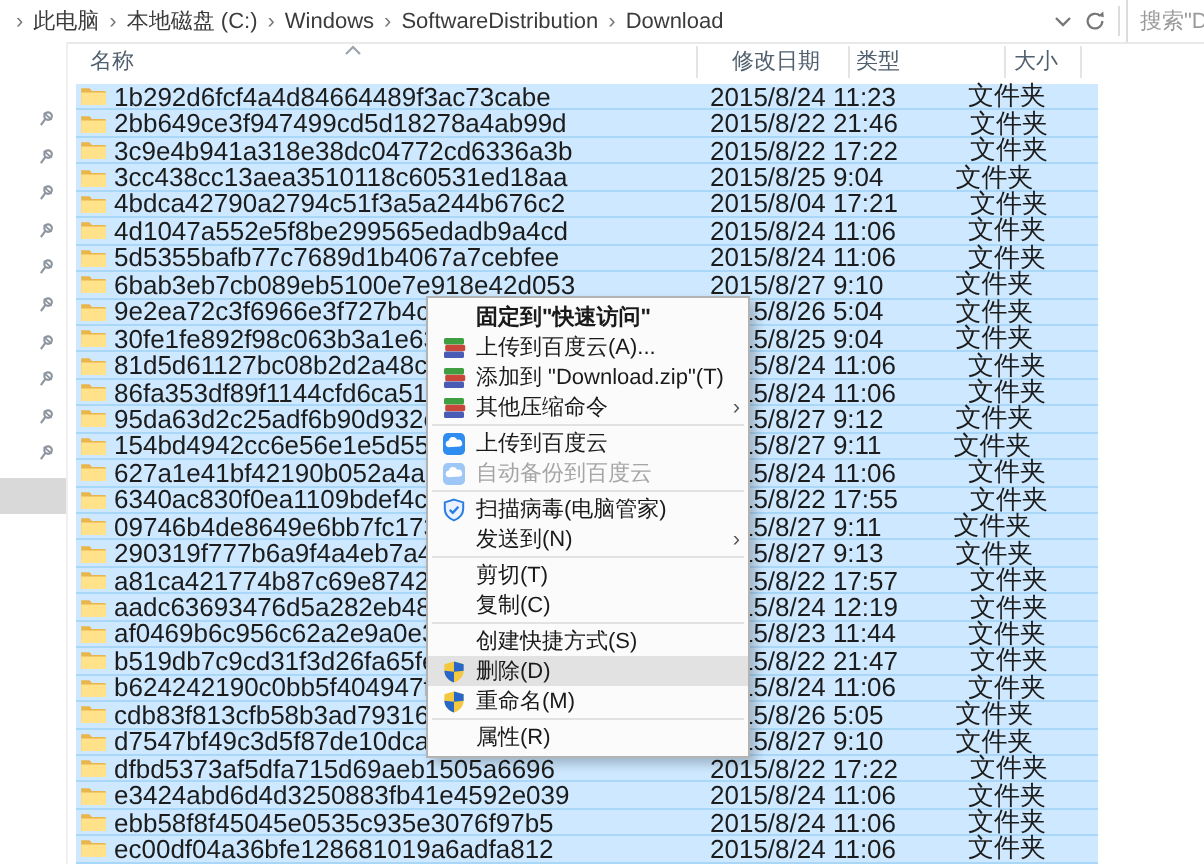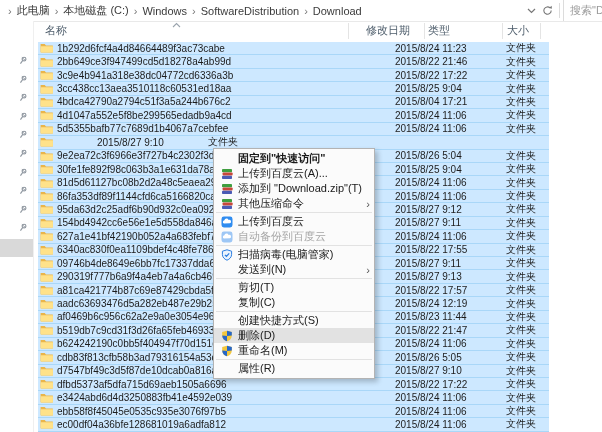--- a/index.html
+++ b/index.html
@@ -20,24 +20,24 @@
   .pin{position:absolute;left:19px;width:9px;height:9px;}
   #nav-selected{position:absolute;left:0;top:218px;width:33px;height:18px;background:#d9d9d9;}
   
   #list{position:absolute;left:34px;top:21px;width:568px;height:313px;}
   .hdr{position:absolute;top:0;height:19px;display:flex;align-items:center;font-size:11px;color:#51606e;cursor:default;}
   .hdr-div{position:absolute;top:2px;height:16px;width:1px;background:#e4e4e4;}
   #sortarrow{position:absolute;left:138px;top:1px;color:#9aa4ad;}
   
   #rows{position:absolute;left:4px;top:21px;width:511px;}
   .row{height:13.45px;box-sizing:border-box;background:#cde8ff;border-bottom:1px solid #a9d7f8;
-    display:flex;align-items:center;font-size:10px;color:#1c1c1c;cursor:default;}
+    display:flex;align-items:center;font-size:13px;color:#1c1c1c;cursor:default;}
   .row .fold{flex:0 0 13px;margin-left:2px;margin-right:4px;display:flex;align-items:center;}
   .row .fname{flex:0 0 298px;white-space:nowrap;overflow:hidden;}
-  .row .fdate{flex:0 0 75px;white-space:nowrap;margin-left:40px;}
+  .row .fdate{flex:0 0 75px;white-space:nowrap;}
   .row .ftype{flex:1;white-space:nowrap;margin-left:36px;}
   
   #ctxmenu{position:absolute;left:213px;top:148px;width:162px;box-sizing:border-box;background:#fbfbfb;
     border:1px solid #b3b3b3;box-shadow:3px 3px 5px rgba(0,0,0,.22);padding:2px 0;z-index:5;}
   .mi{height:15px;display:flex;align-items:center;font-size:11px;color:#1a1a1a;padding:0 4px 0 6px;cursor:default;position:relative;}
   .mi .mico{flex:0 0 14px;height:12px;margin-right:4px;display:flex;align-items:center;justify-content:center;}
   .mi .mlabel{flex:1;white-space:nowrap;overflow:hidden;}
   .mi .marrow{flex:0 0 8px;color:#555;font-size:11px;text-align:right;}
   .mi.bold .mlabel{font-weight:bold;}
   .mi.disabled .mlabel{color:#a5a5a5;}
@@ -231,20 +231,21 @@
           <span class="fdate">2015/8/24 11:06</span>
           <span class="ftype">文件夹</span>
         </div>
         <div class="row">
           <span class="fold">
             <svg width="13" height="10" viewBox="0 0 14 11">
               <path d="M0.5 1.2 h4.6 l1.3 1.6 h7.1 a0.6 0.6 0 0 1 0.6 0.6 V10 a0.5 0.5 0 0 1-0.5 0.5 H1 a0.5 0.5 0 0 1-0.5-0.5 Z" fill="#eab54a"></path>
               <path d="M0.5 3.6 h13.6 V10 a0.5 0.5 0 0 1-0.5 0.5 H1 a0.5 0.5 0 0 1-0.5-0.5 Z" fill="#ffe28a"></path>
             </svg>
           </span>
+          <span class="fname">6bab3eb7cb089eb5100e7e918e42d053</span>
           <span class="fdate">2015/8/27 9:10</span>
           <span class="ftype">文件夹</span>
         </div>
         <div class="row">
           <span class="fold">
             <svg width="13" height="10" viewBox="0 0 14 11">
               <path d="M0.5 1.2 h4.6 l1.3 1.6 h7.1 a0.6 0.6 0 0 1 0.6 0.6 V10 a0.5 0.5 0 0 1-0.5 0.5 H1 a0.5 0.5 0 0 1-0.5-0.5 Z" fill="#eab54a"></path>
               <path d="M0.5 3.6 h13.6 V10 a0.5 0.5 0 0 1-0.5 0.5 H1 a0.5 0.5 0 0 1-0.5-0.5 Z" fill="#ffe28a"></path>
             </svg>
           </span>

